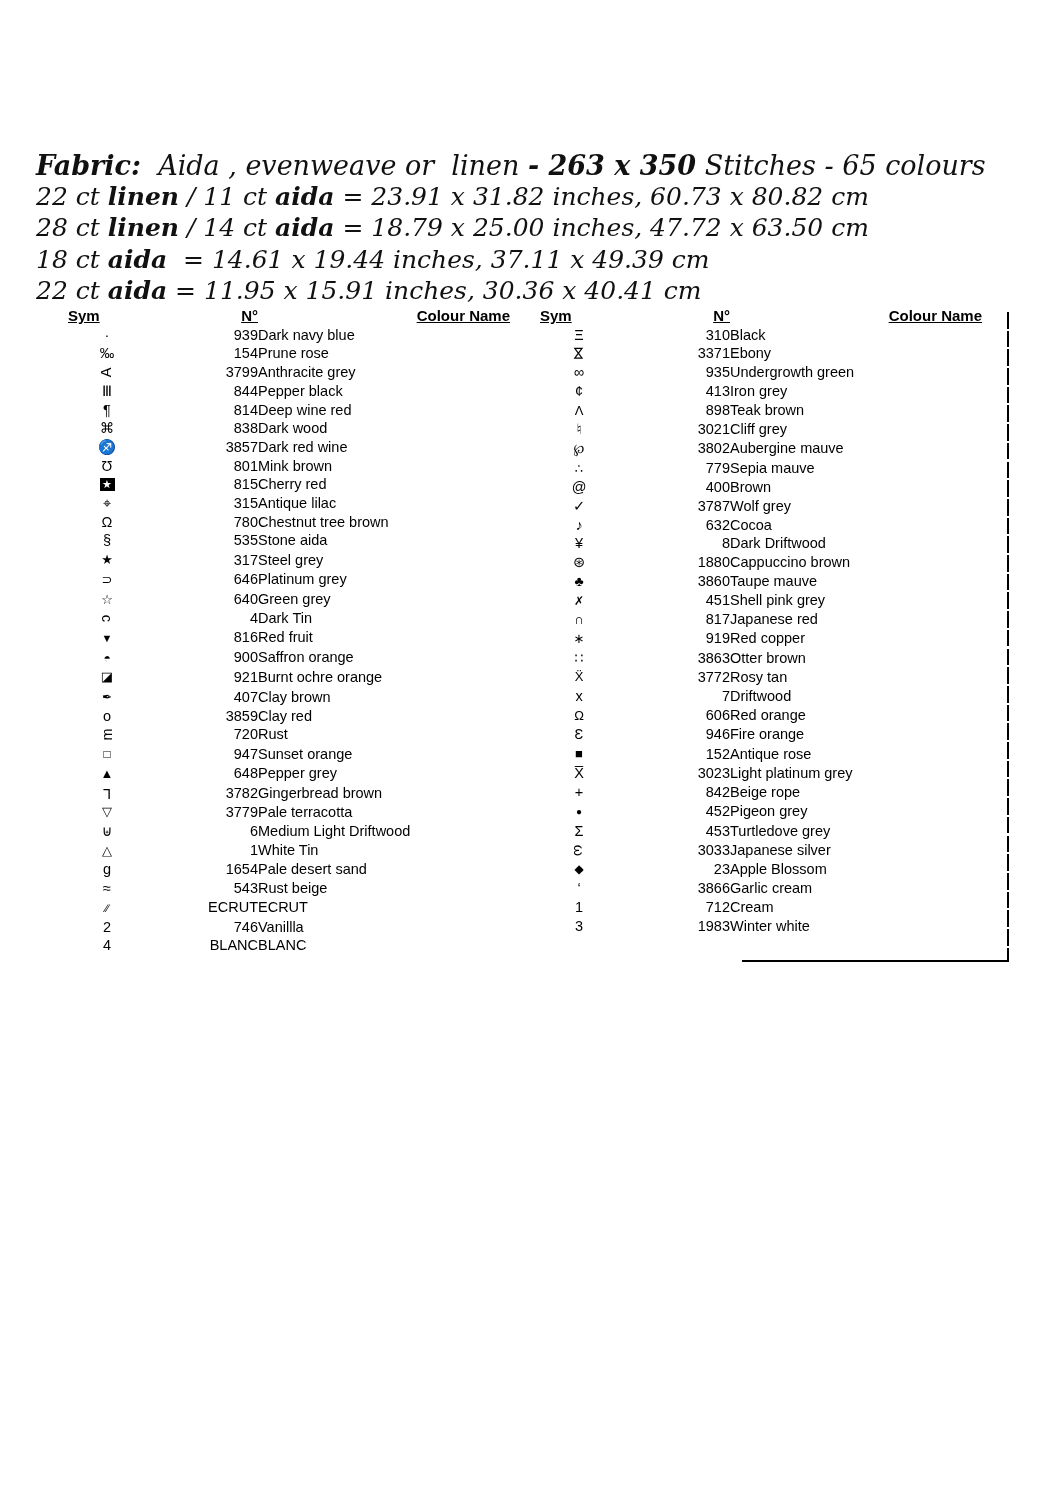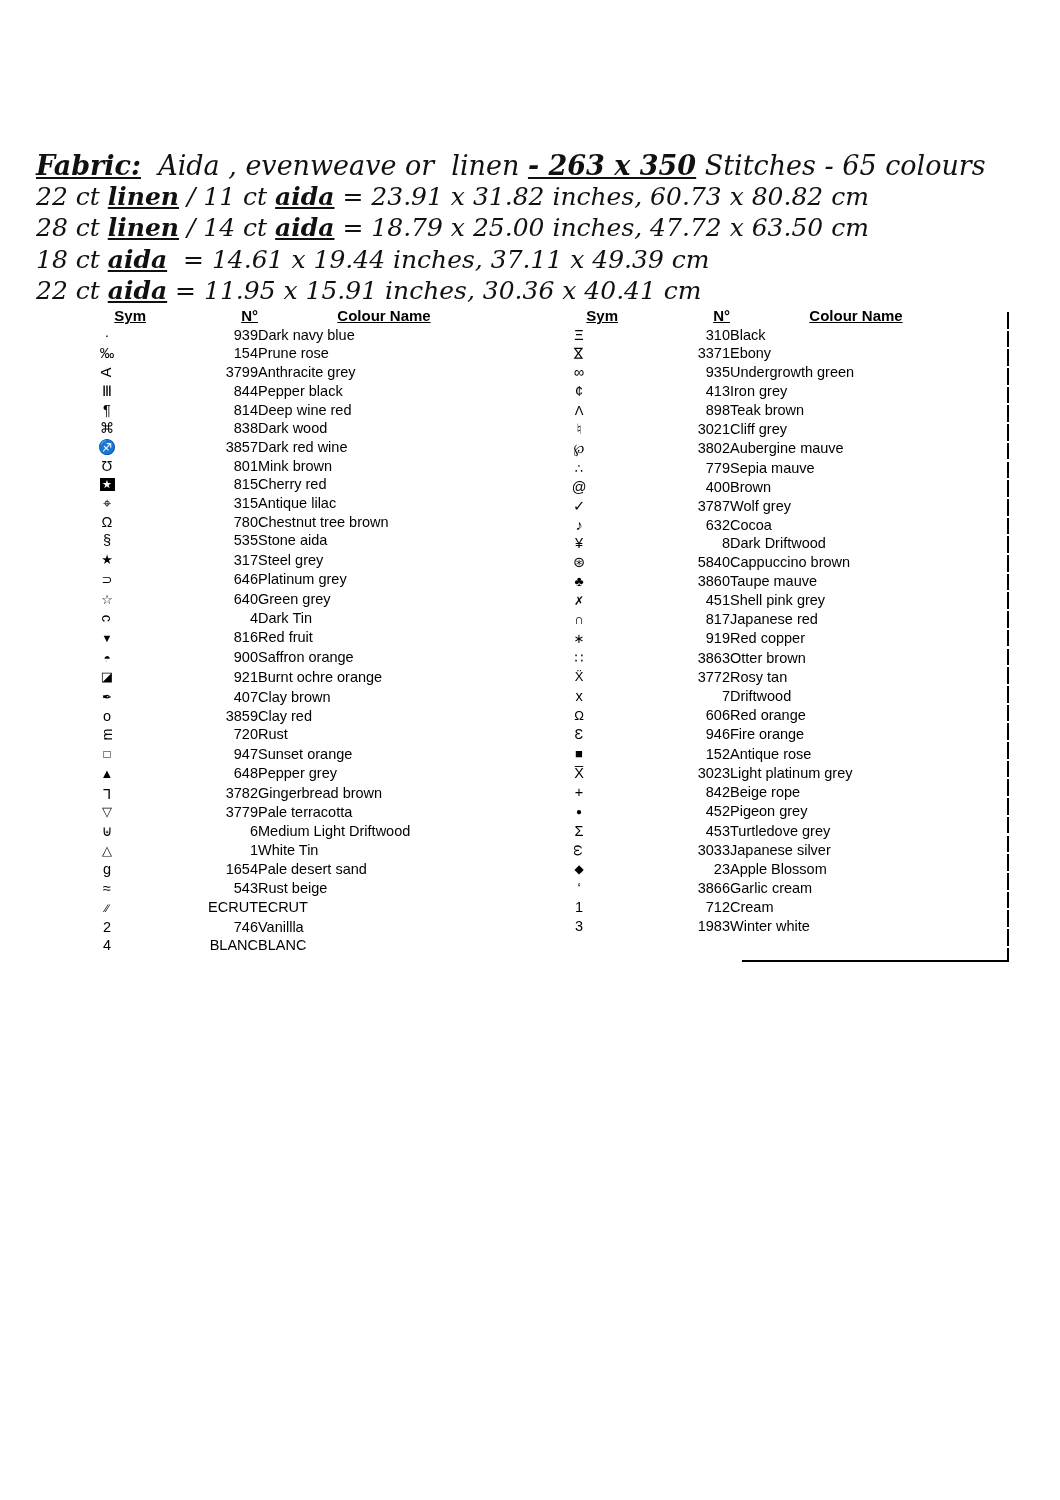--- a/index.html
+++ b/index.html
@@ -10,33 +10,33 @@
   #title{position:absolute;top:90px;left:0;width:100%;text-align:center;
          font-family:"DejaVu Serif",serif;font-style:italic;font-weight:bold;
          font-size:44px;letter-spacing:-1px;white-space:nowrap;}
   #title .accent{color:#8b1e24;padding-left:14px;}
 
   
   #fabric{position:absolute;left:36px;top:150px;
           font-family:"DejaVu Serif",serif;font-style:italic;font-size:25px;
           line-height:31.2px;color:#111;white-space:pre;}
   #fabric .fabric-line:first-child{font-size:27px;}
-  #fabric .b{font-weight:bold;text-decoration:underline;}
+  #fabric .b{font-weight:bold;}
 
   
   table.key{position:absolute;top:307px;border-collapse:collapse;table-layout:fixed;}
   #left-table{left:68px;}
   #right-table{left:540px;}
   table.key th, table.key td{padding:0;height:18.7px;line-height:18.7px;
         font-size:14.5px;vertical-align:middle;overflow:visible;white-space:nowrap;}
   th.sym,td.sym{width:78px;text-align:center;font-size:15px;}
   th.n,td.n{width:112px;text-align:right;}
   th.name,td.name{width:252px;text-align:left;padding-left:28px;}
   table.key th{font-weight:bold;text-decoration:underline;font-size:15px;}
-  th.sym{text-align:right;}th.n{text-align:right;}th.name{text-align:center;padding-left:28px;}
+  th.sym{text-align:left;}th.n{text-align:right;}th.name{text-align:right;padding-left:28px;}
 
   .r90{display:inline-block;transform:rotate(90deg);}
   .rn90{display:inline-block;transform:rotate(-90deg);}
   .r180{display:inline-block;transform:rotate(180deg);}
   .boxed{display:inline-block;background:#000;color:#fff;font-size:11px;
          line-height:13px;height:13px;min-width:13px;padding:0 1px;vertical-align:1px;}
 
   
   #vline{position:absolute;left:1007px;top:312px;width:2px;height:650px;
          background:repeating-linear-gradient(to bottom,#000 0px,#000 16.6px,#fff 16.6px,#fff 18.7px);}
@@ -292,21 +292,21 @@
           <td class="n">632</td>
           <td class="name">Cocoa</td>
         </tr>
         <tr>
           <td class="sym"><span>¥</span></td>
           <td class="n">8</td>
           <td class="name">Dark Driftwood</td>
         </tr>
         <tr>
           <td class="sym"><span>⊛</span></td>
-          <td class="n">5840</td>
+          <td class="n">1880</td>
           <td class="name">Cappuccino brown</td>
         </tr>
         <tr>
           <td class="sym"><span style="font-size: 14px;">♣</span></td>
           <td class="n">3860</td>
           <td class="name">Taupe mauve</td>
         </tr>
         <tr>
           <td class="sym"><span style="font-size: 12px;">✗</span></td>
           <td class="n">451</td>

